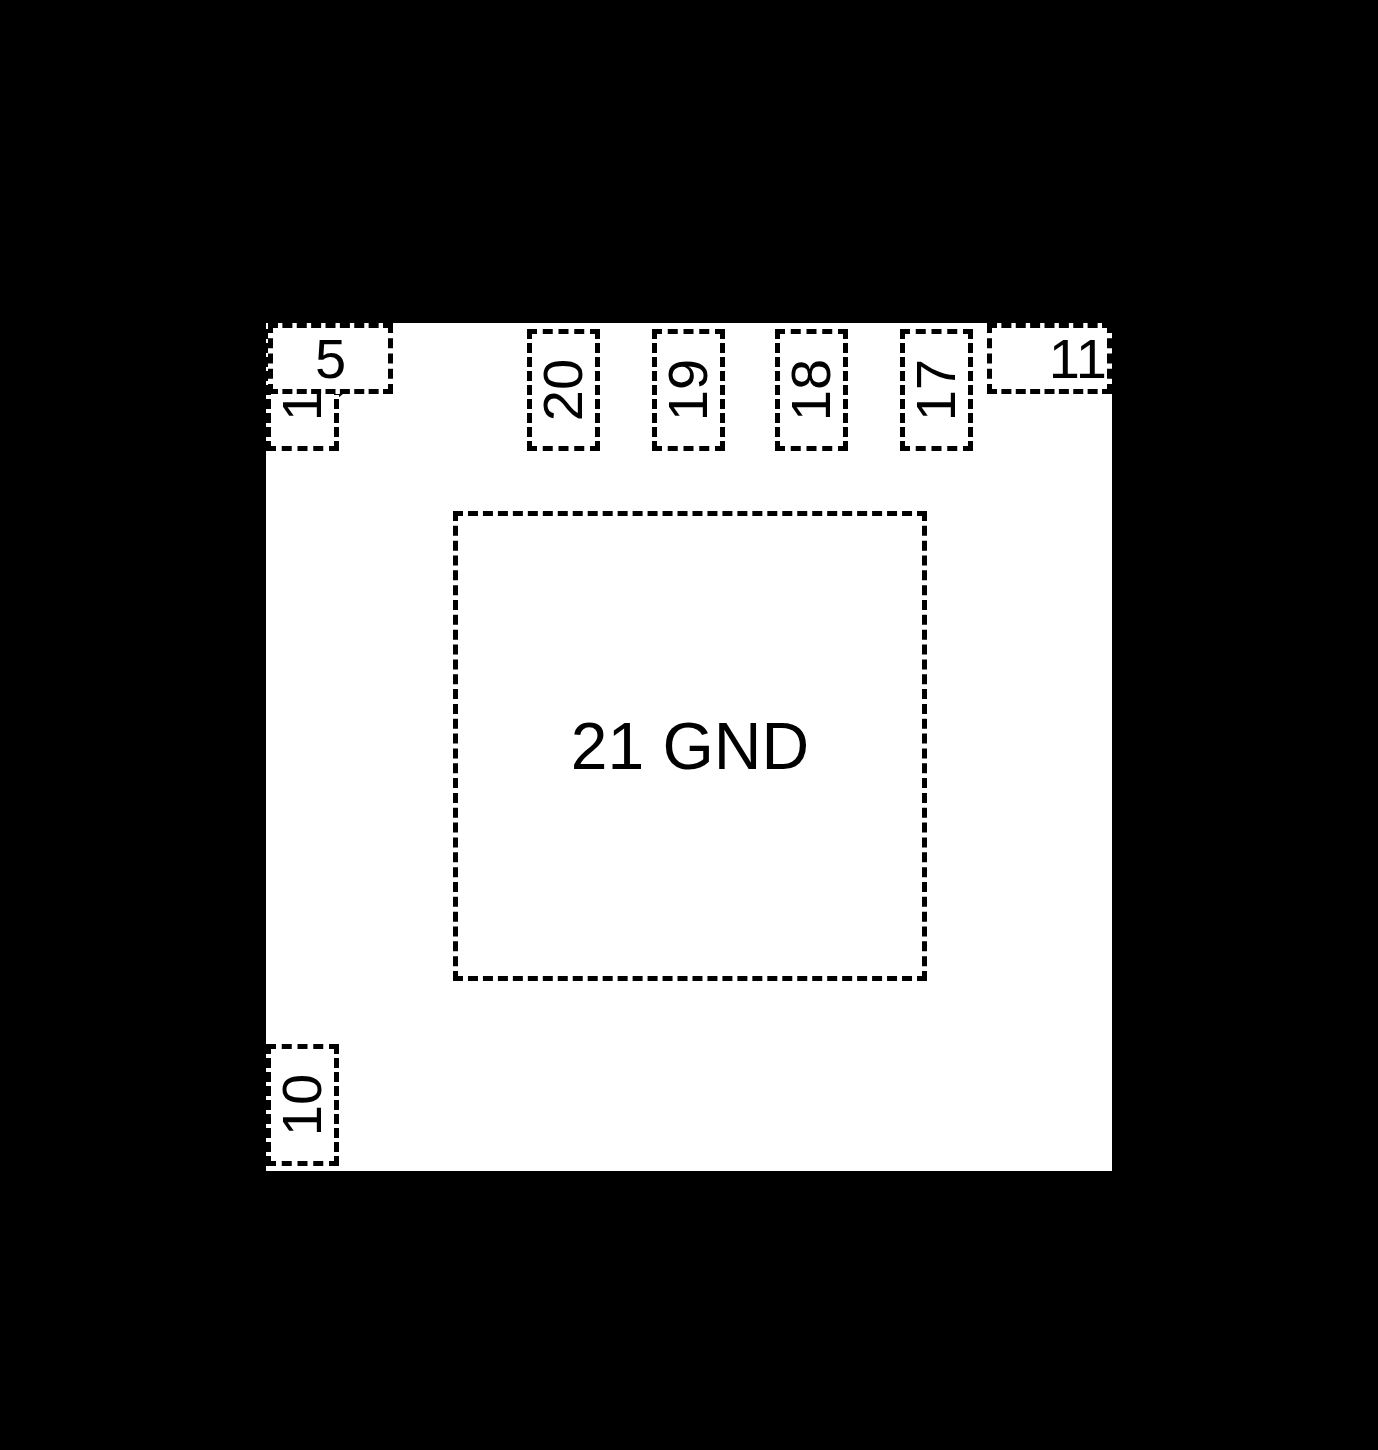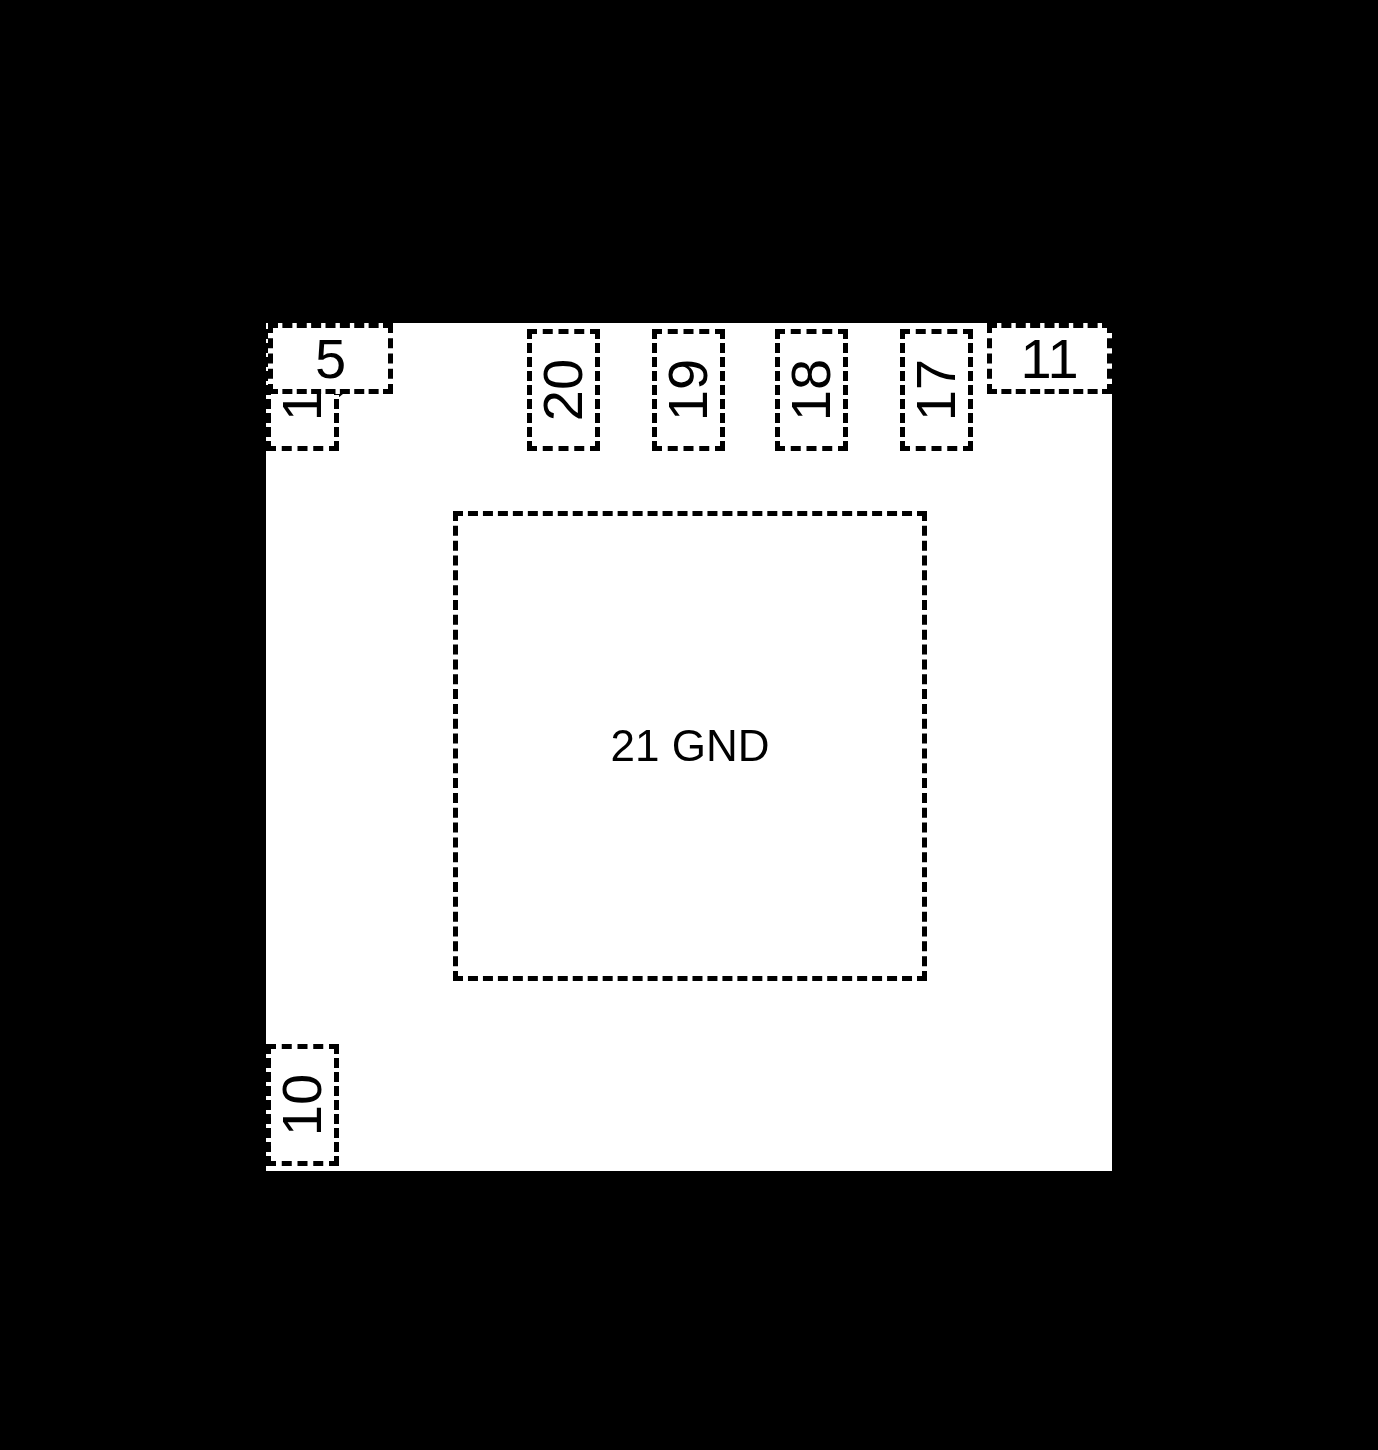--- a/index.html
+++ b/index.html
@@ -59,39 +59,39 @@
   .pin-bottom:nth-of-type(5){left:641px;}
   
   .pin-left, .pin-right{width:125px;height:71px;}
   .pin-left{left:2px;}
   .pin-left:nth-of-type(1){top:140px;}
   .pin-left:nth-of-type(2){top:262px;}
   .pin-left:nth-of-type(3){top:385px;}
   .pin-left:nth-of-type(4){top:508px;}
   .pin-left:nth-of-type(5){top:629px;}
   
-  .pin-right{left:721px;}
+  .pin-right{left:721px;justify-content:flex-end;}
   .pin-right:nth-of-type(1){top:140px;}
   .pin-right:nth-of-type(2){top:262px;}
   .pin-right:nth-of-type(3){top:385px;}
   .pin-right:nth-of-type(4){top:508px;}
   .pin-right:nth-of-type(5){top:629px;}
   
   .pad{
     position:absolute;
     left:187px;top:188px;
     width:474px;height:470px;
     border:5px dashed var(--ink);
     box-sizing:border-box;
     display:flex;
     flex-direction:column;
     align-items:center;
     justify-content:center;
     color:var(--ink);
-    font-size:44px;
+    font-size:66px;
     line-height:90px;
     text-align:center;
   }
 </style>
 </head>
 <body>
 
 <div class="chip">
 
   <div class="dot"></div>

